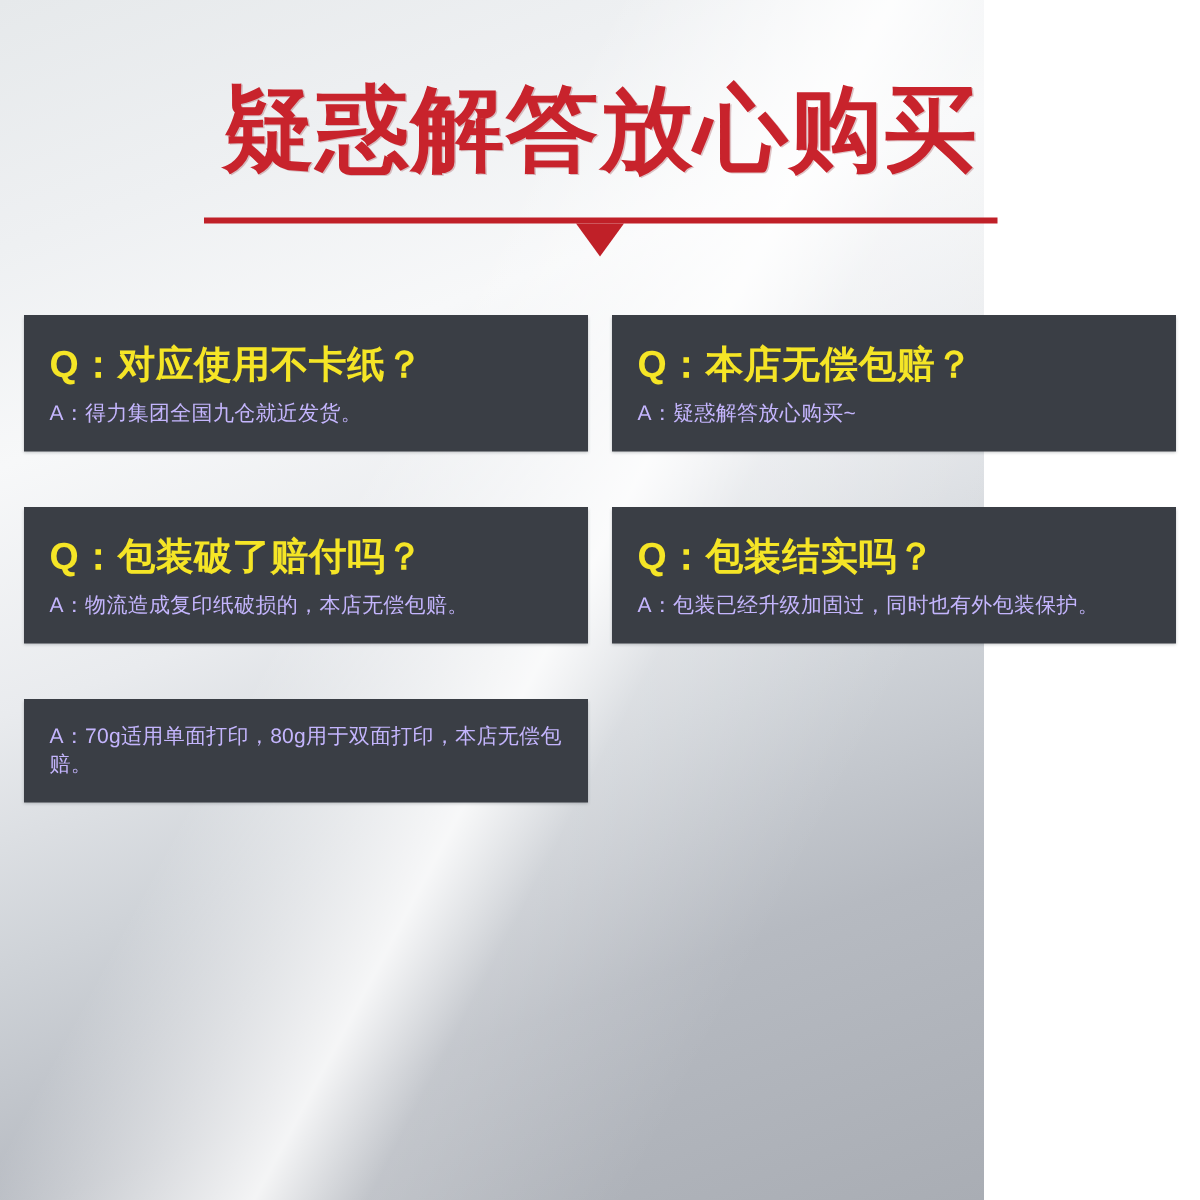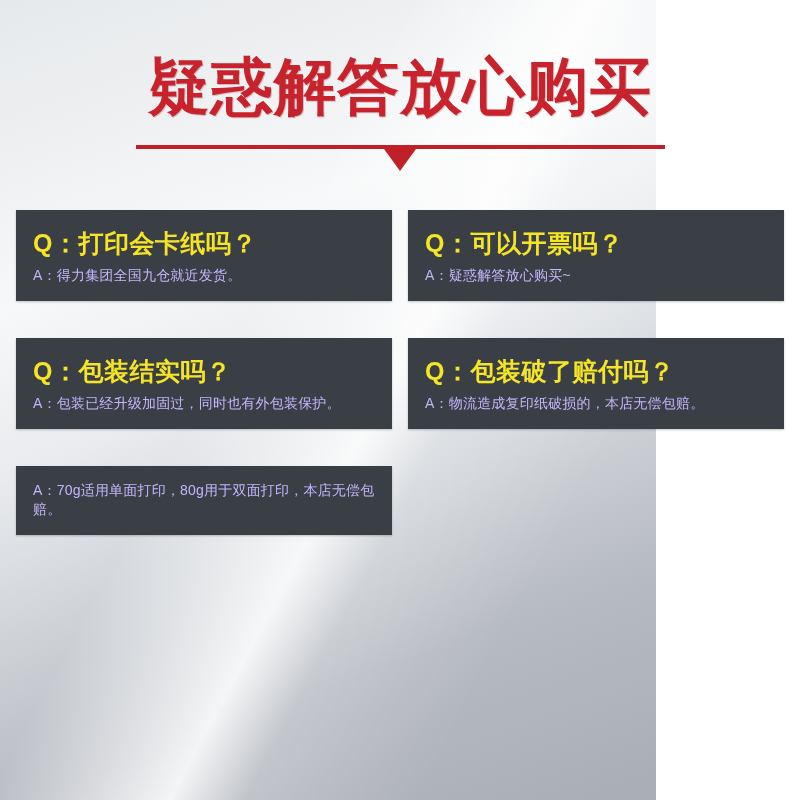--- a/index.html
+++ b/index.html
@@ -120,35 +120,35 @@
   </div>
 
   <div class="rule-wrap">
     <div class="rule-line"></div>
     <div class="rule-arrow"></div>
   </div>
 
   <div class="grid">
 
     <div class="card row1">
-      <div class="q">Q：打印会卡纸吗？</div>
+      <div class="q">Q：对应使用不卡纸？</div>
       <div class="a">A：得力集团全国九仓就近发货。</div>
     </div>
     <div class="card row1">
-      <div class="q">Q：可以开票吗？</div>
+      <div class="q">Q：本店无偿包赔？</div>
       <div class="a">A：疑惑解答放心购买~</div>
     </div>
 
     <div class="card row2">
+      <div class="q">Q：包装破了赔付吗？</div>
+      <div class="a">A：物流造成复印纸破损的，本店无偿包赔。</div>
+    </div>
+    <div class="card row2">
       <div class="q">Q：包装结实吗？</div>
       <div class="a">A：包装已经升级加固过，同时也有外包装保护。</div>
-    </div>
-    <div class="card row2">
-      <div class="q">Q：包装破了赔付吗？</div>
-      <div class="a">A：物流造成复印纸破损的，本店无偿包赔。</div>
     </div>
 
     <div class="card row3">
       <div class="a">A：70g适用单面打印，80g用于双面打印，本店无偿包赔。</div>
     </div>
 
   </div>
 </div>
 
 </body></html>

